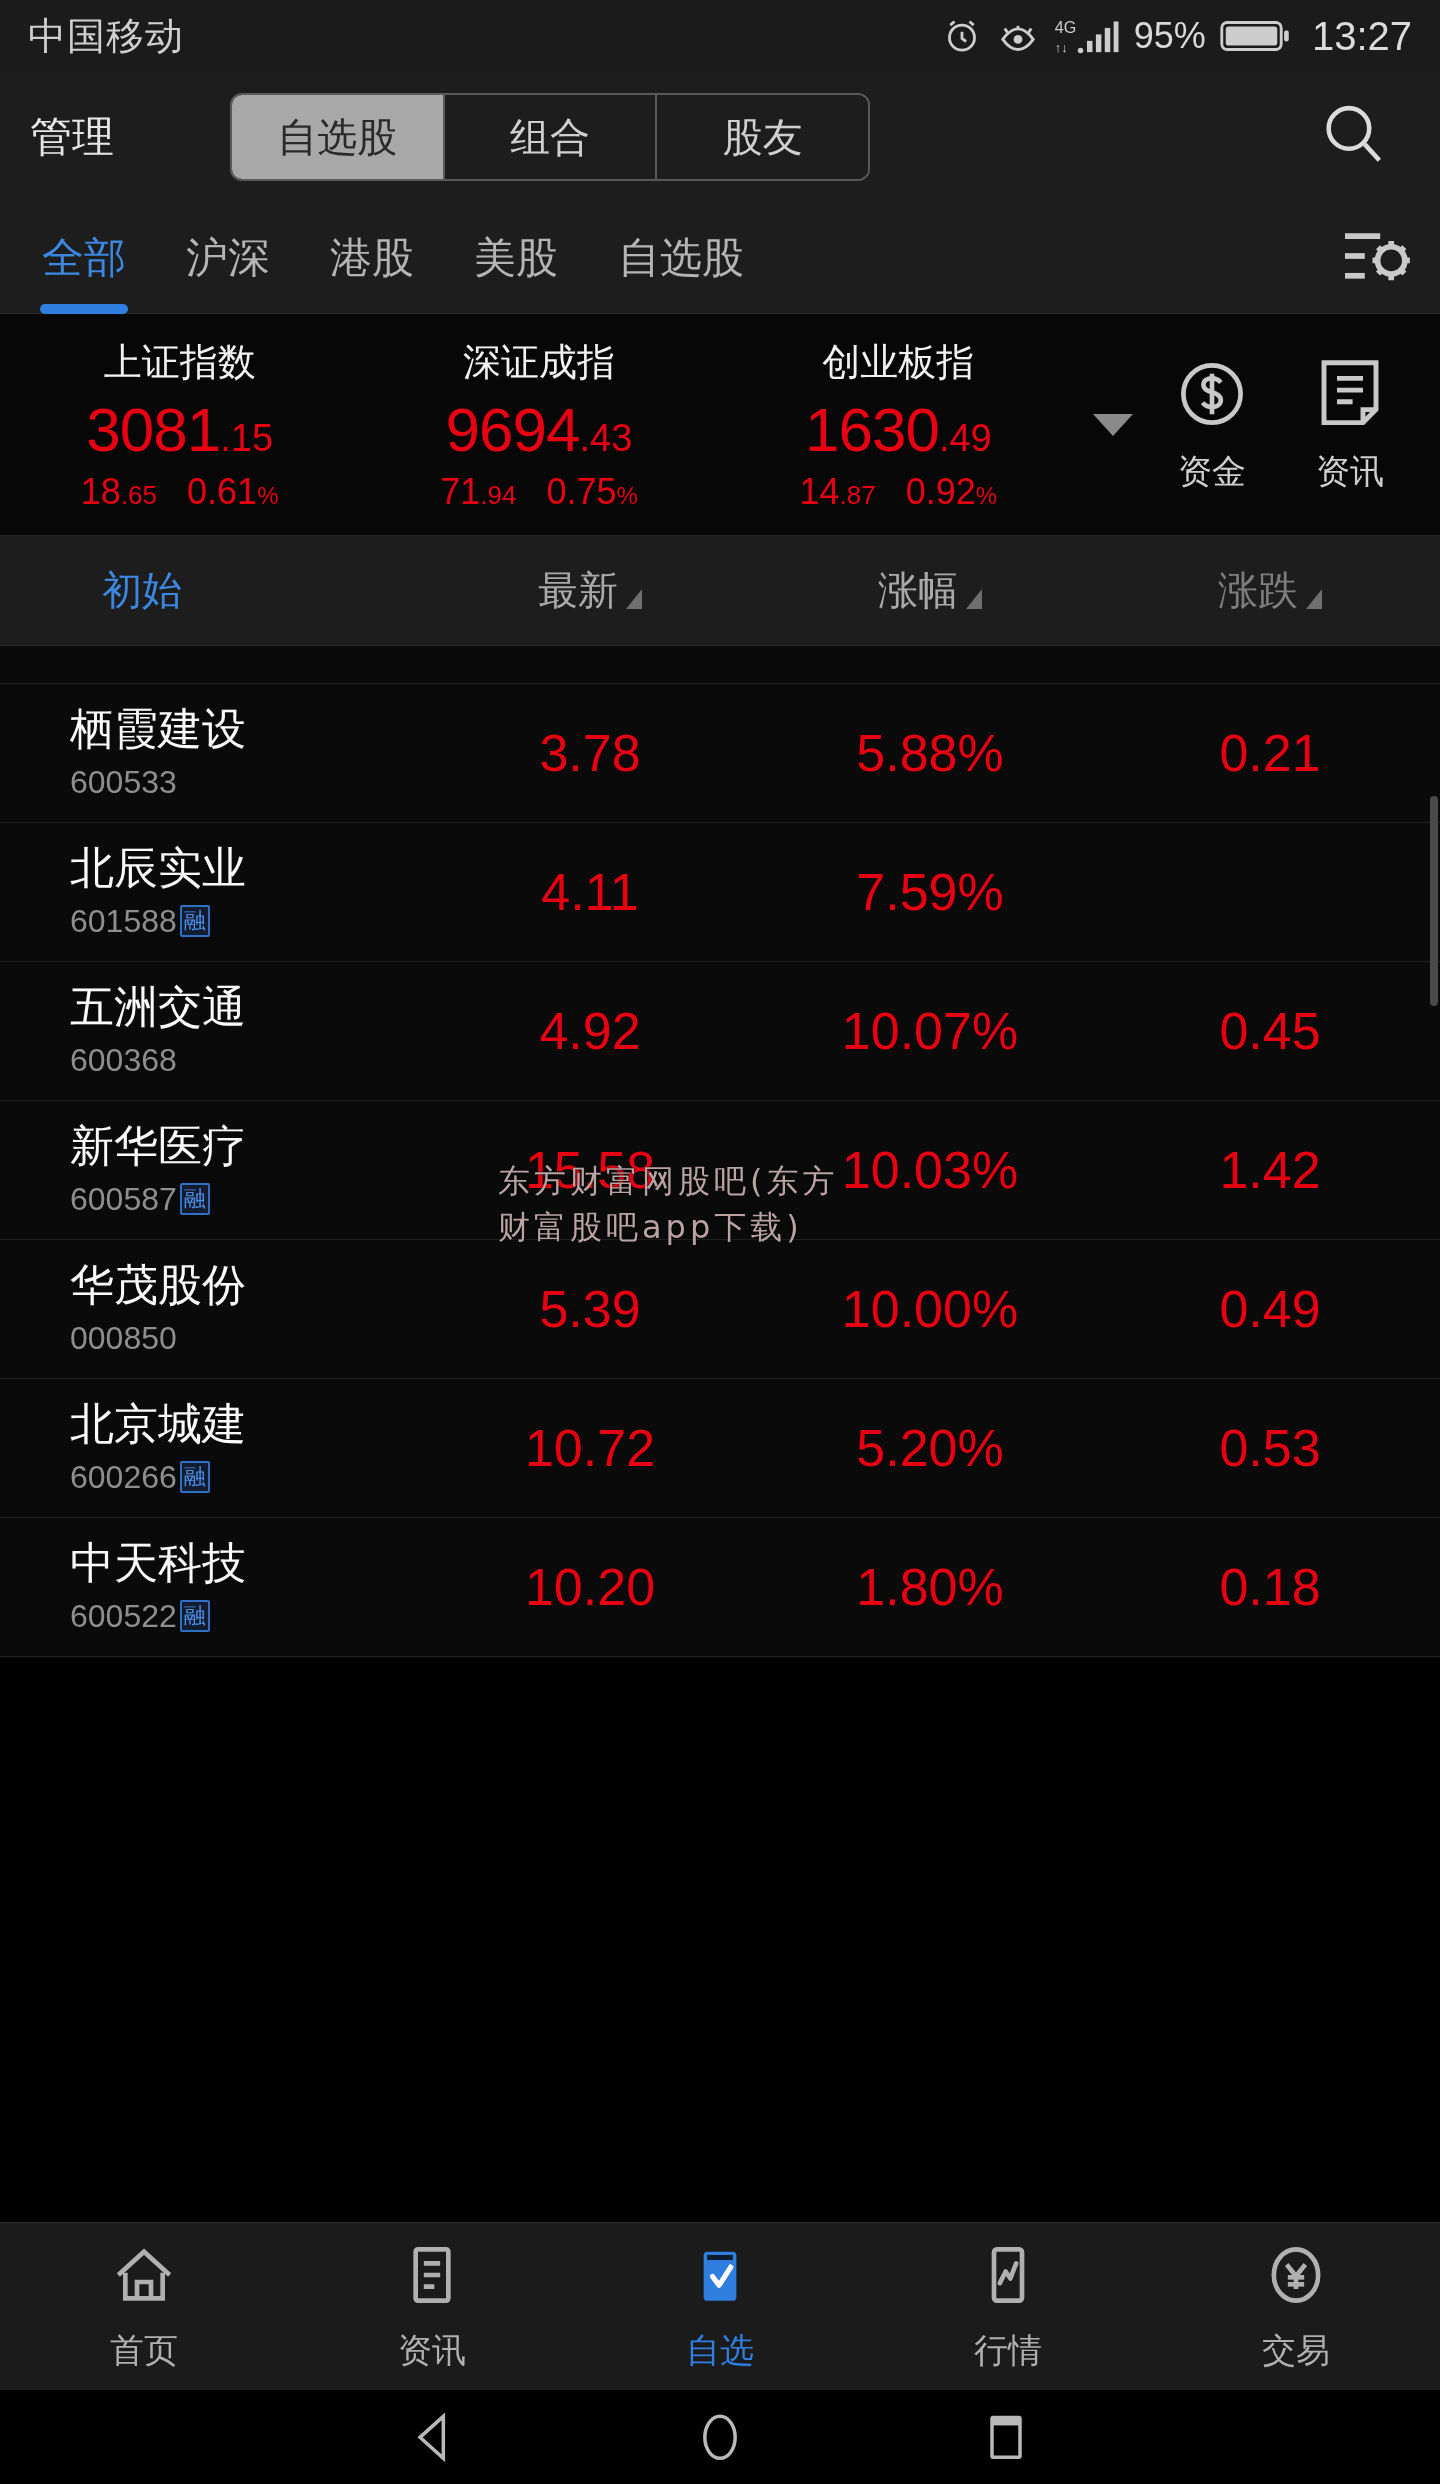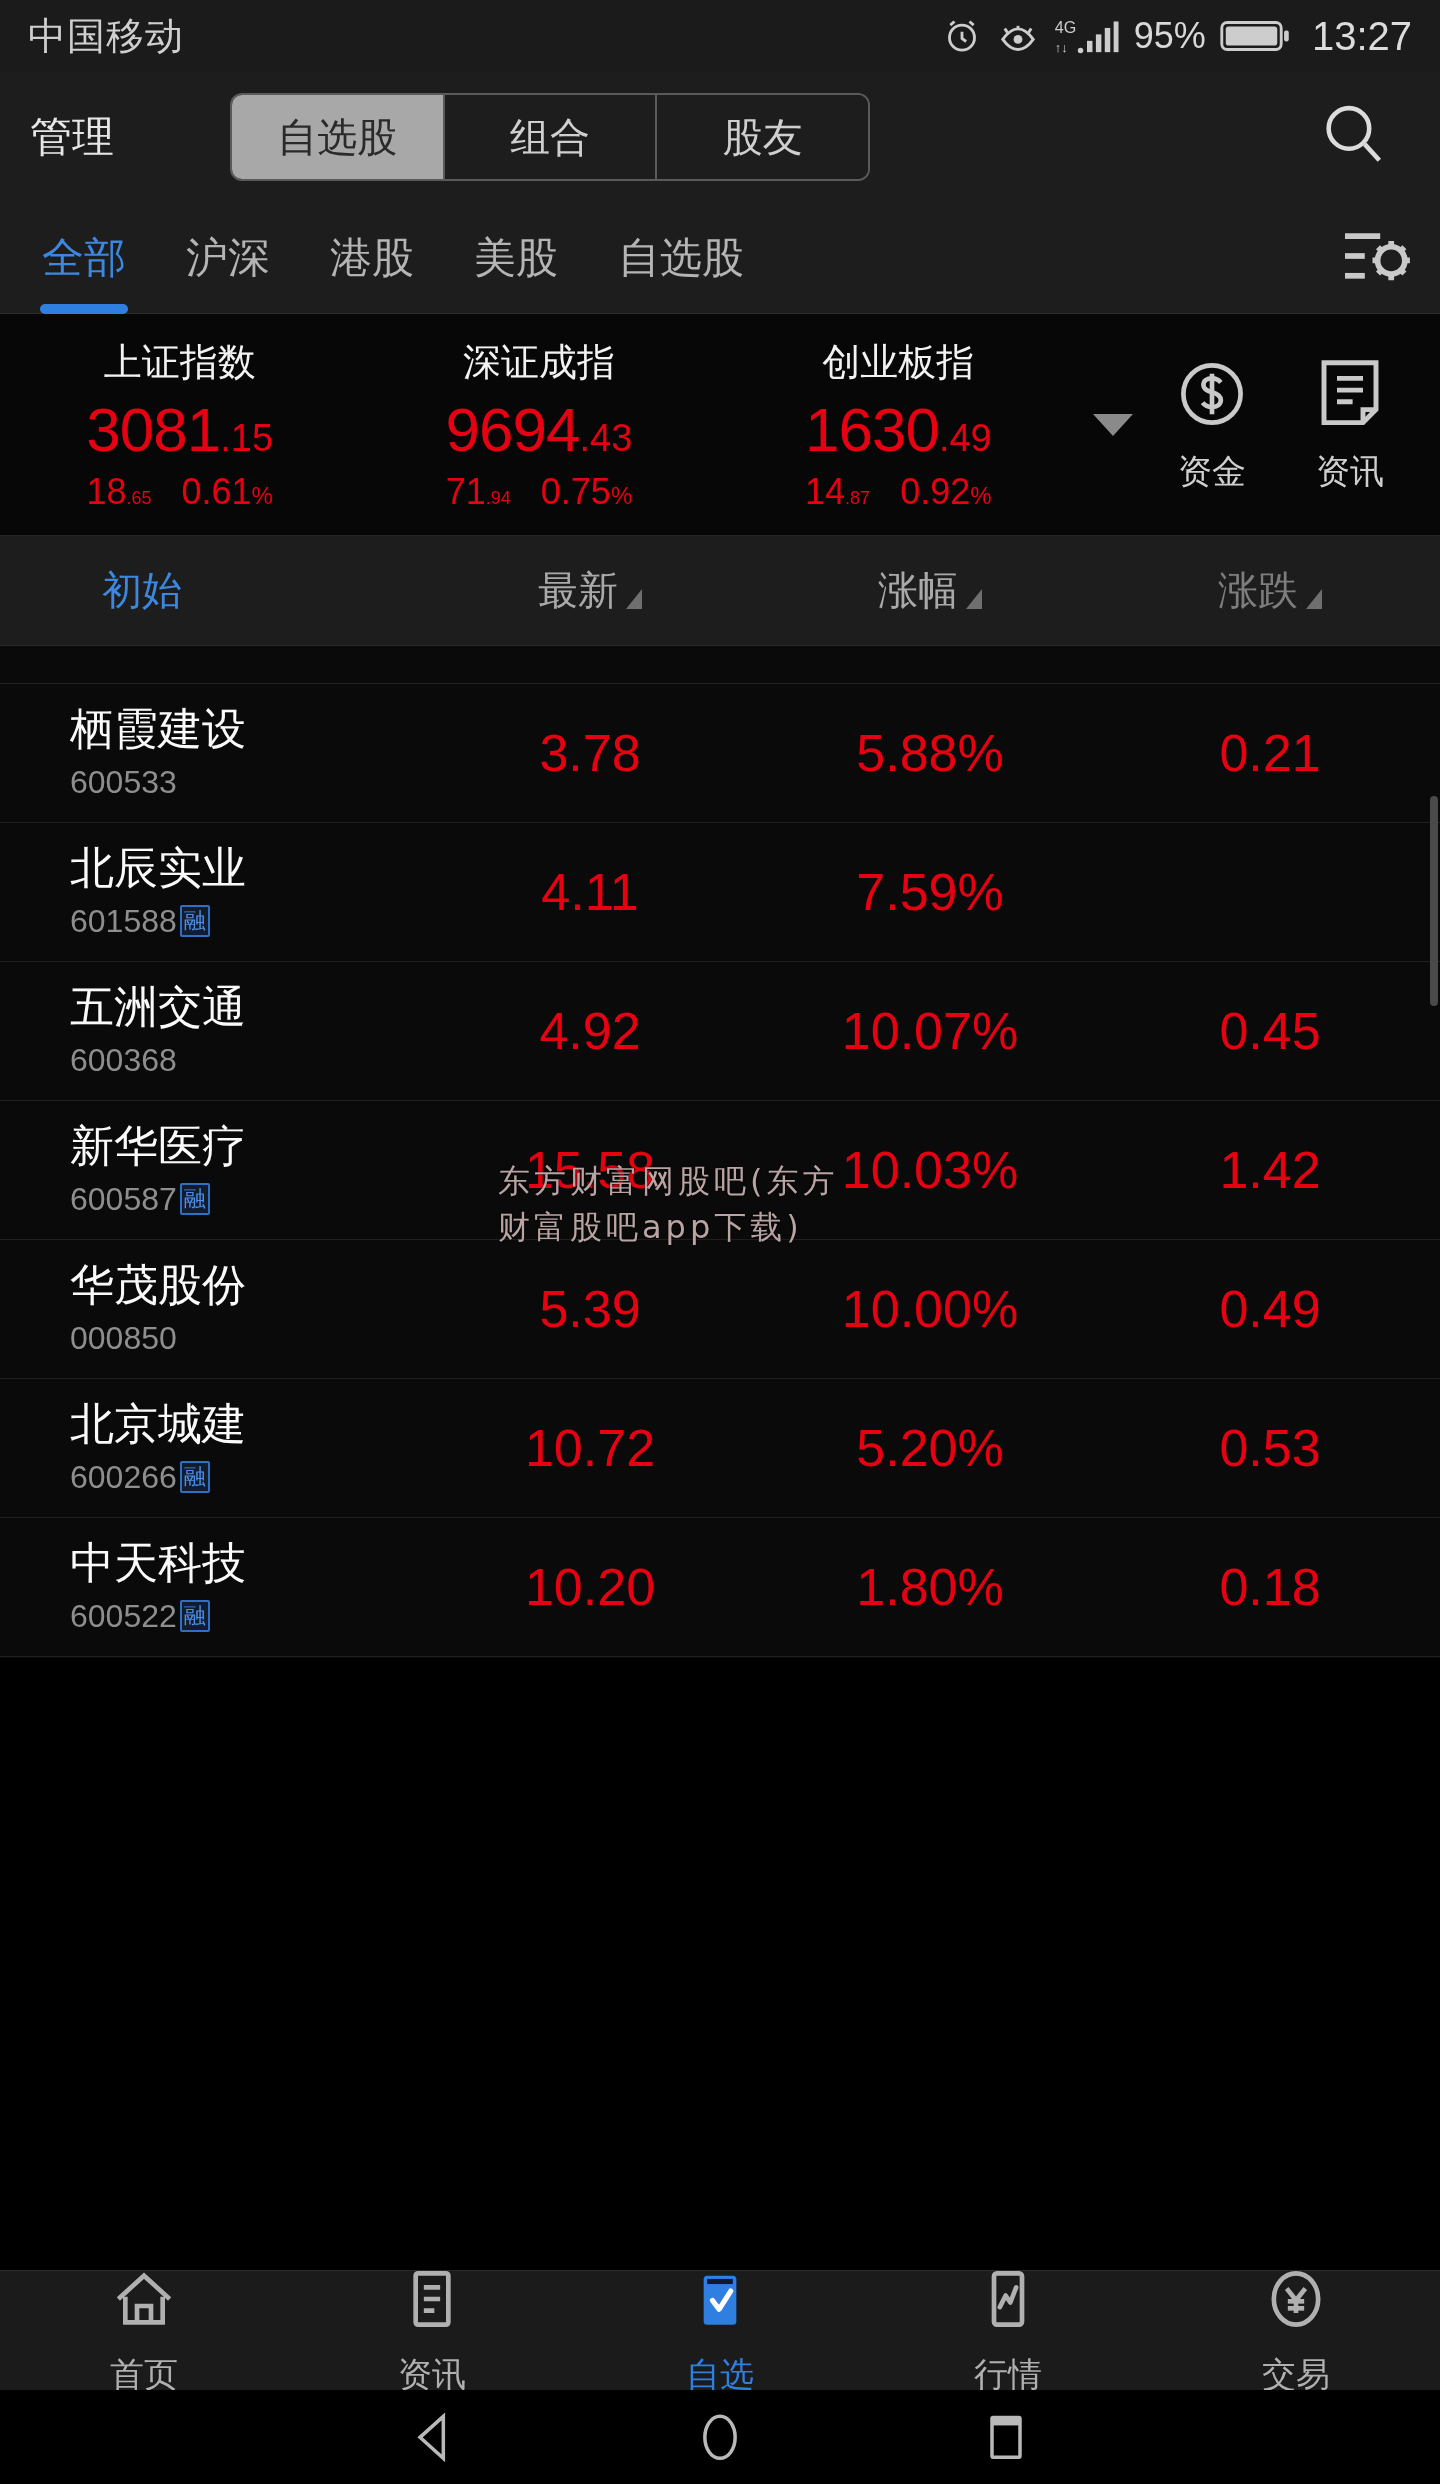--- a/index.html
+++ b/index.html
@@ -73,21 +73,21 @@
   .idx {
     flex:1; display:flex; flex-direction:column;
     align-items:center; justify-content:center; gap:6px;
   }
   .idx-name { font-size:38px; color:#f2f2f2; }
   .idx-val { color:#e60012; display:flex; align-items:baseline; }
   .idx-int { font-size:62px; font-weight:400; letter-spacing:-1px; }
   .idx-dec { font-size:38px; }
   .idx-sub { display:flex; gap:30px; color:#e60012; align-items:baseline; }
   .sub-a { font-size:36px; }
-  .sub-a small { font-size:18px; }
+  .sub-a small { font-size:26px; }
   .sub-b { font-size:36px; }
   .sub-b small { font-size:24px; }
   .idx-caret { width:70px; display:flex; align-items:center; justify-content:center; }
   .caret-down {
     width:0; height:0; border-left:20px solid transparent;
     border-right:20px solid transparent; border-top:22px solid #8a8a8a;
   }
   .idx-actions { display:flex; gap:10px; padding-right:26px; }
   .idx-act {
     width:128px; display:flex; flex-direction:column;
@@ -145,21 +145,21 @@
   .watermark {
     position:absolute; left:498px; top:1158px; width:480px;
     font-size:32px; line-height:1.45; color:#b9a3a3;
     letter-spacing:4px; pointer-events:none;
     text-shadow:0 0 2px #000;
     font-family:"DejaVu Sans",sans-serif;
   }
 
   
   .bottomnav {
-    position:absolute; left:0; bottom:94px; width:1440px; height:120px;
+    position:absolute; left:0; bottom:94px; width:1440px; height:168px;
     background:#1b1b1b; display:flex; border-top:1px solid #2b2b2b;text-align:center;
   }
   .bnav {
     flex:1; display:flex; flex-direction:column;
     align-items:center; justify-content:center; gap:14px;
   }
   .bnav-label { font-size:34px; color:#b0b0b0; }
   .bnav.active .bnav-label { color:#2f7fe0; }
 
   

